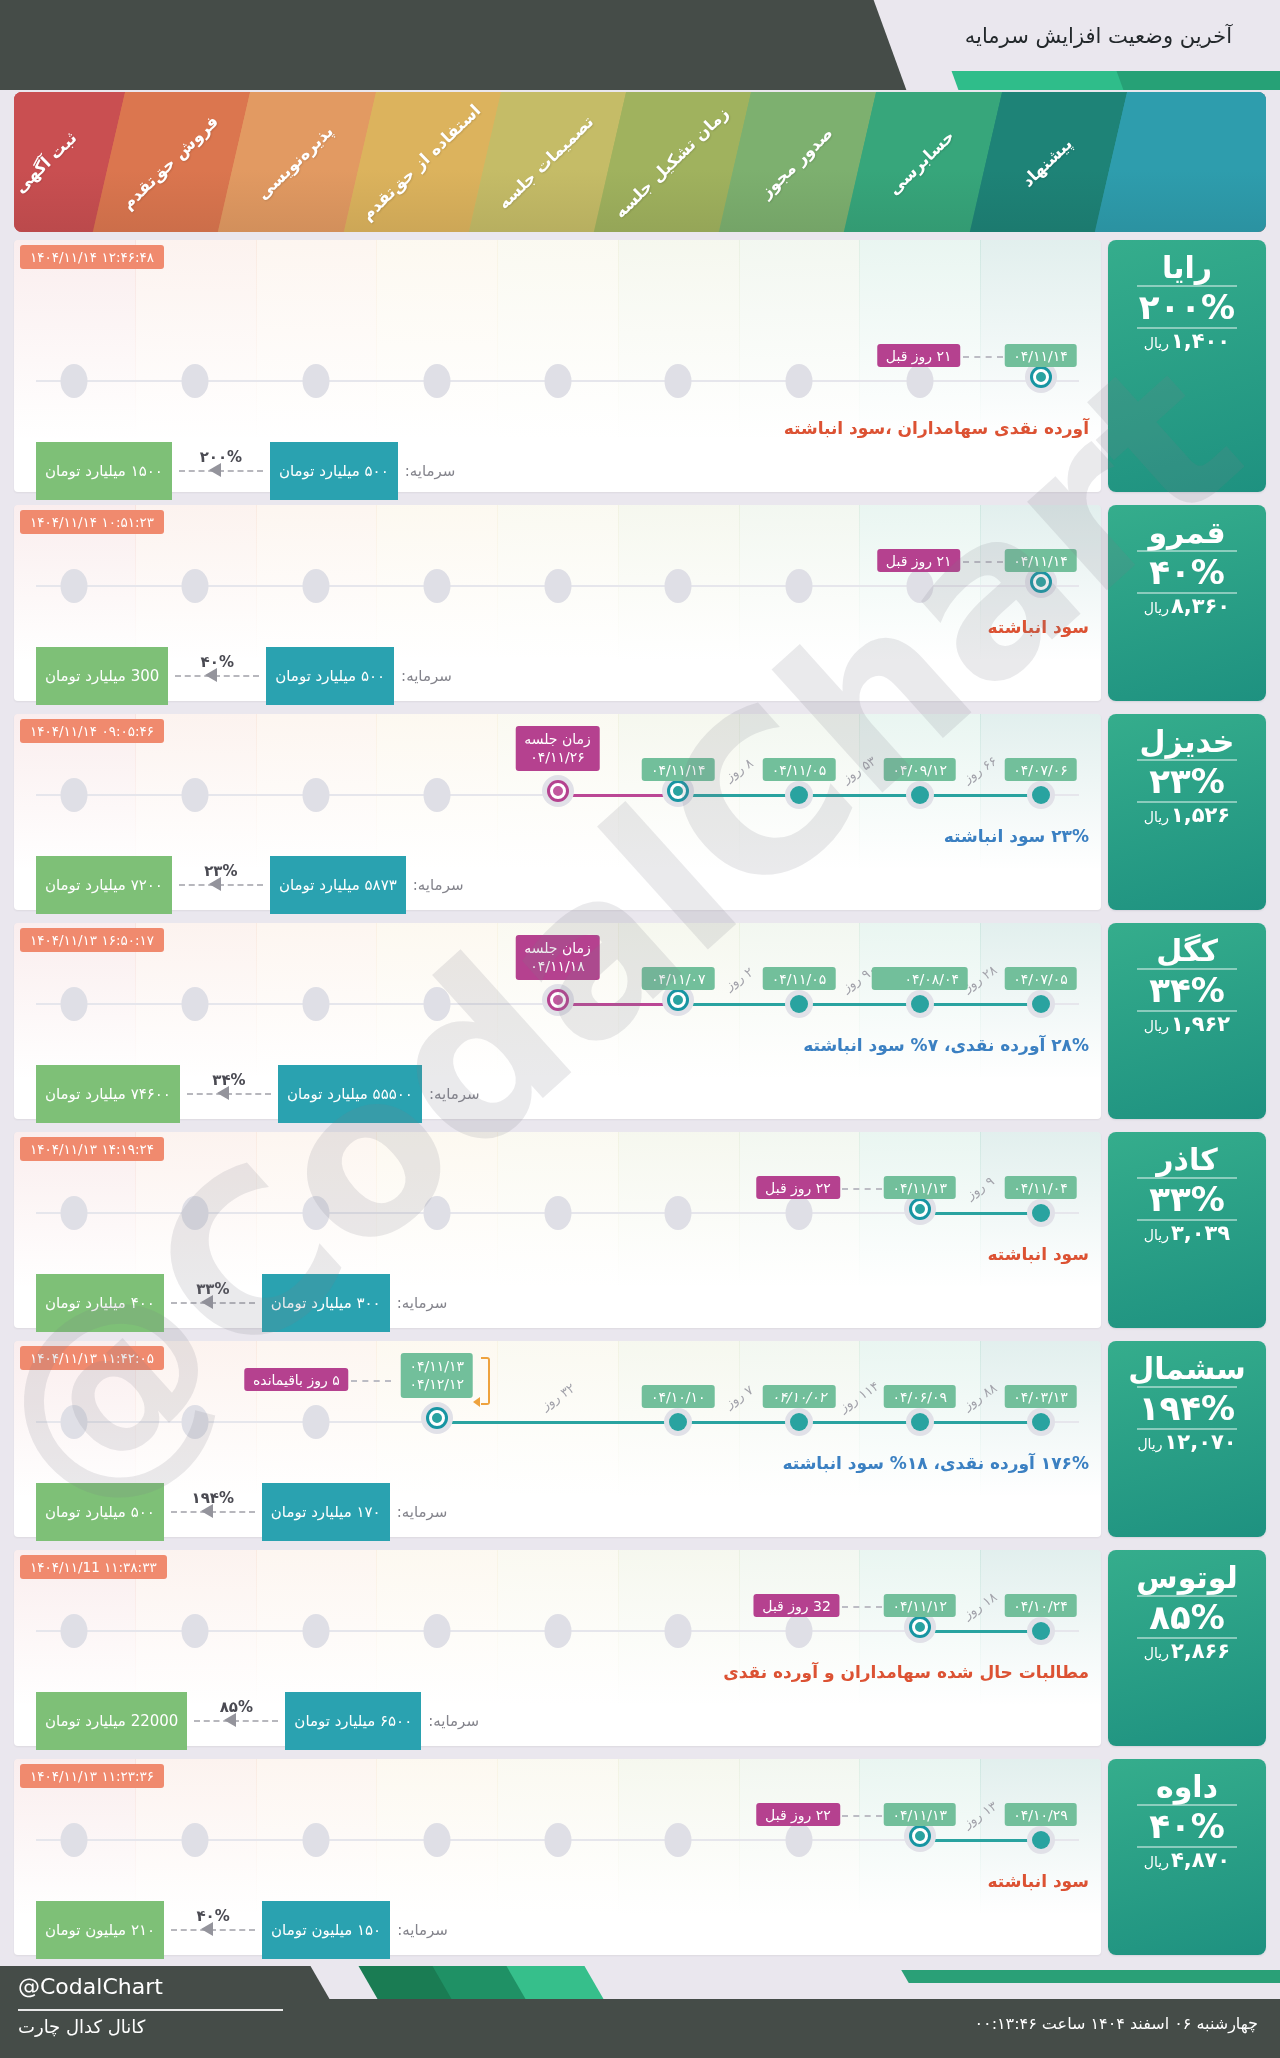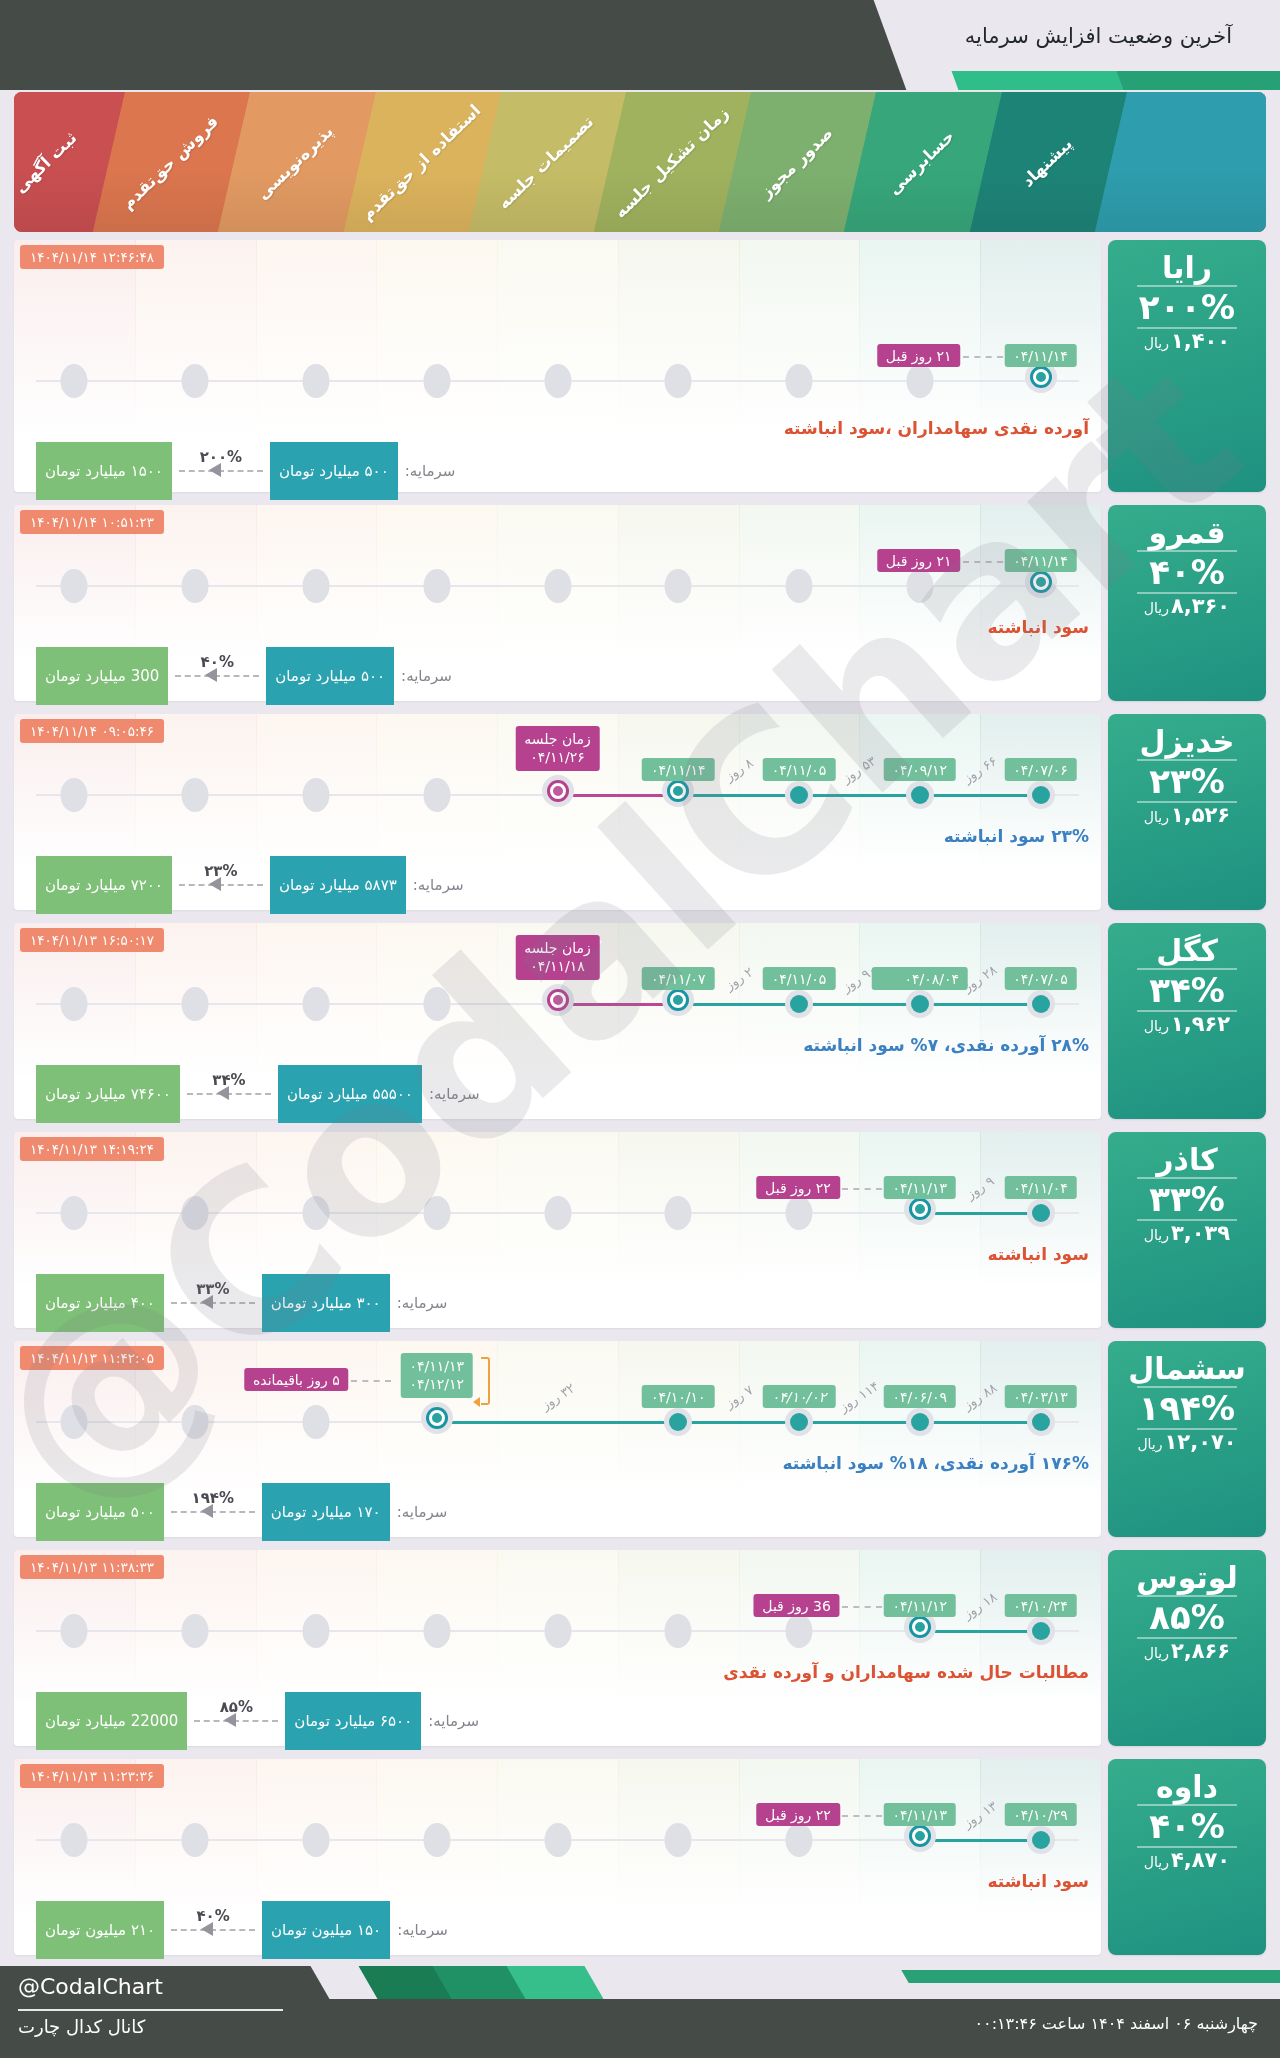--- a/index.html
+++ b/index.html
@@ -491,21 +491,21 @@
             <div class="col" style="left: 0%; background: linear-gradient(rgba(206, 84, 86, 0.1), rgba(255, 255, 255, 0) 80%);"></div>
             <div class="col" style="left: 11.1111%; background: linear-gradient(rgba(224, 120, 78, 0.09), rgba(255, 255, 255, 0) 80%);"></div>
             <div class="col" style="left: 22.2222%; background: linear-gradient(rgba(232, 154, 94, 0.09), rgba(255, 255, 255, 0) 80%);"></div>
             <div class="col" style="left: 33.3333%; background: linear-gradient(rgba(229, 185, 94, 0.09), rgba(255, 255, 255, 0) 80%);"></div>
             <div class="col" style="left: 44.4444%; background: linear-gradient(rgba(203, 193, 103, 0.09), rgba(255, 255, 255, 0) 80%);"></div>
             <div class="col" style="left: 55.5556%; background: linear-gradient(rgba(163, 182, 94, 0.1), rgba(255, 255, 255, 0) 80%);"></div>
             <div class="col" style="left: 66.6667%; background: linear-gradient(rgba(132, 179, 112, 0.1), rgba(255, 255, 255, 0) 80%);"></div>
             <div class="col" style="left: 77.7778%; background: linear-gradient(rgba(42, 163, 119, 0.1), rgba(255, 255, 255, 0) 80%);"></div>
             <div class="col" style="left: 88.8889%; background: linear-gradient(rgba(29, 133, 120, 0.13), rgba(255, 255, 255, 0) 80%);"></div>
           </div>
-      <div class="ts">۱۴۰۴/۱۱/۱۳ ۱۱:۳۸:۳۳</div>
+      <div class="ts">۱۴۰۴/۱۱/11 ۱۱:۳۸:۳۳</div>
       <div class="desc">مطالبات حال شده سهامداران و آورده نقدی</div>
       <div class="cap">
         <span class="cap-label">سرمایه:</span>
         <span class="cap-badge from">۶۵۰۰ میلیارد تومان</span>
         <span class="arrow">
           <span class="cap-pct">۸۵%</span>
           <span class="dash"></span>
           <span class="tri"></span>
         </span>
         <span class="cap-badge to">22000 میلیارد تومان</span>
@@ -517,21 +517,21 @@
           <div class="ph" style="left: 27.7778%;"></div>
           <div class="ph" style="left: 38.8889%;"></div>
           <div class="ph" style="left: 50%;"></div>
           <div class="ph" style="left: 61.1111%;"></div>
           <div class="ph" style="left: 72.2222%;"></div>
           <div class="gap" style="left: 88.8889%;">۱۸ روز</div>
           <div class="dot ring" style="left: 83.3333%;"></div>
           <div class="badge" style="left: 83.3333%;">۰۴/۱۱/۱۲</div>
           <div class="dot" style="left: 94.4444%;"></div>
           <div class="badge" style="left: 94.4444%;">۰۴/۱۰/۲۴</div>
-          <div class="prevb" style="left: calc(83.3333% - 80px);">36 روز قبل</div>
+          <div class="prevb" style="left: calc(83.3333% - 80px);">32 روز قبل</div>
           <div class="conn" style="left: calc(83.3333% - 78px);"></div>
         </div>
     <div class="panel">
       <div class="p-name">لوتوس</div>
       <div class="p-div"></div>
       <div class="p-pct">۸۵%</div>
       <div class="p-div"></div>
       <div class="p-price">
         <span class="p-num">۲,۸۶۶</span>
         <span class="p-unit">ریال</span>

